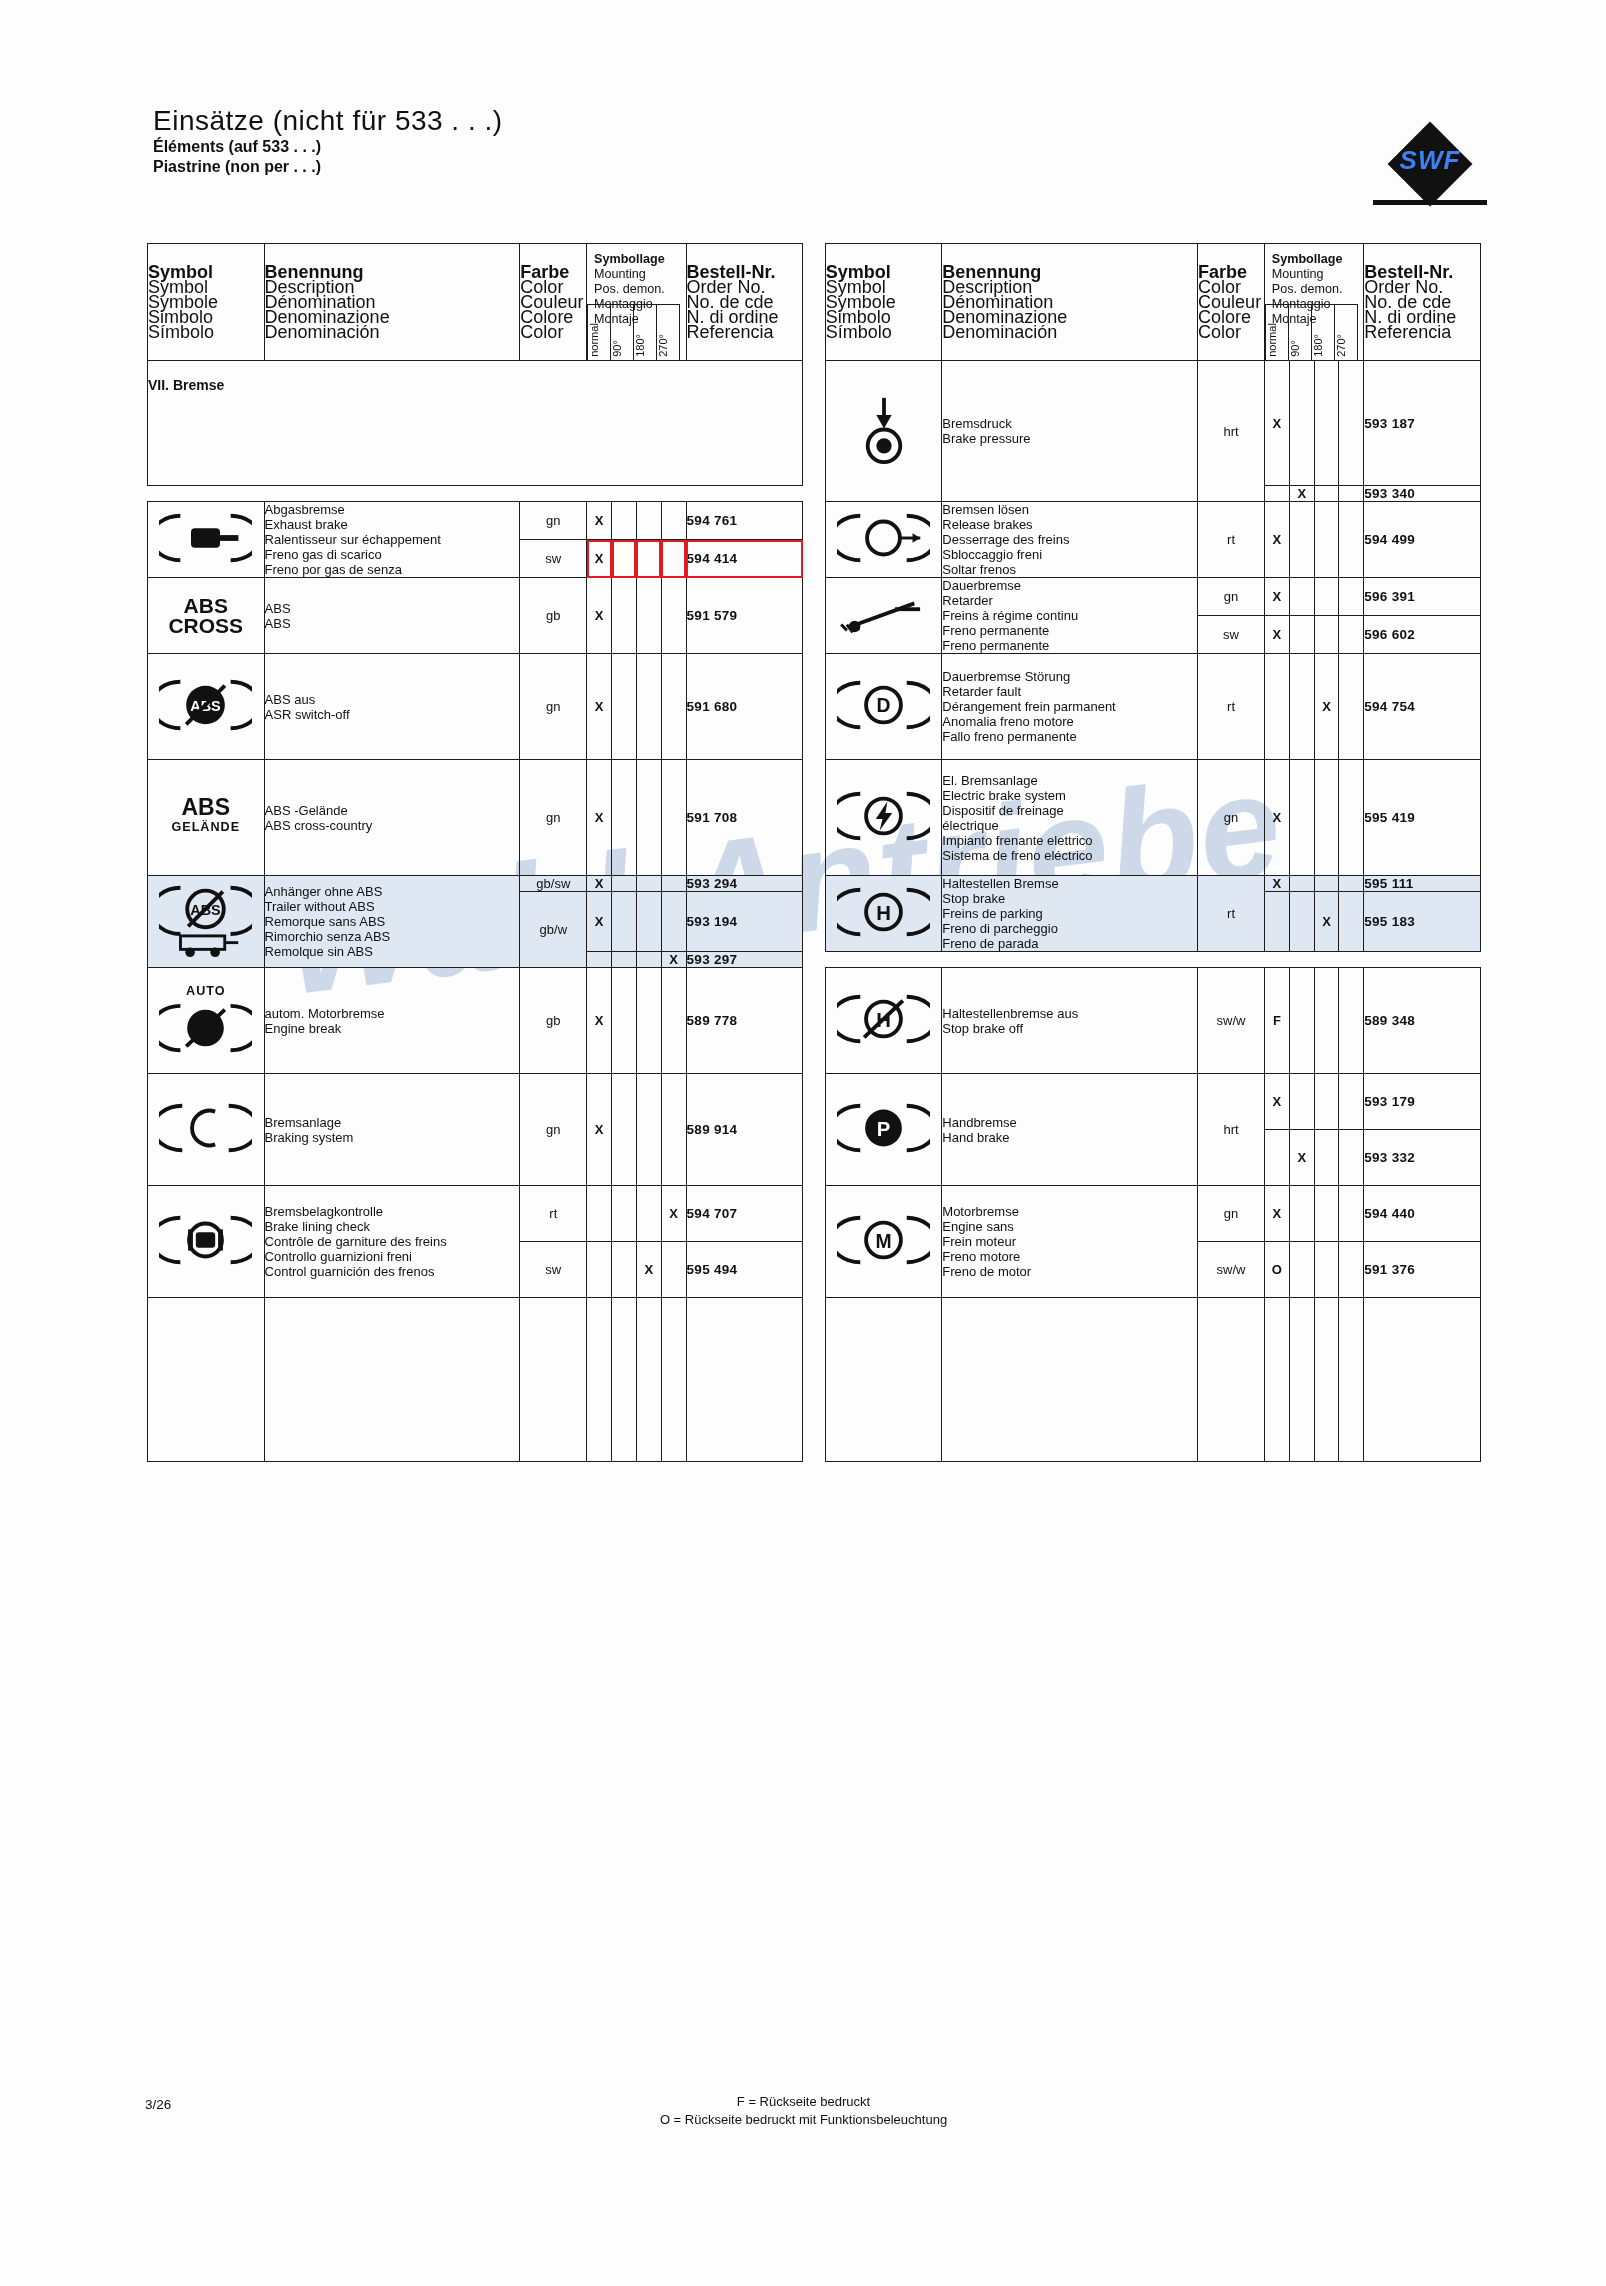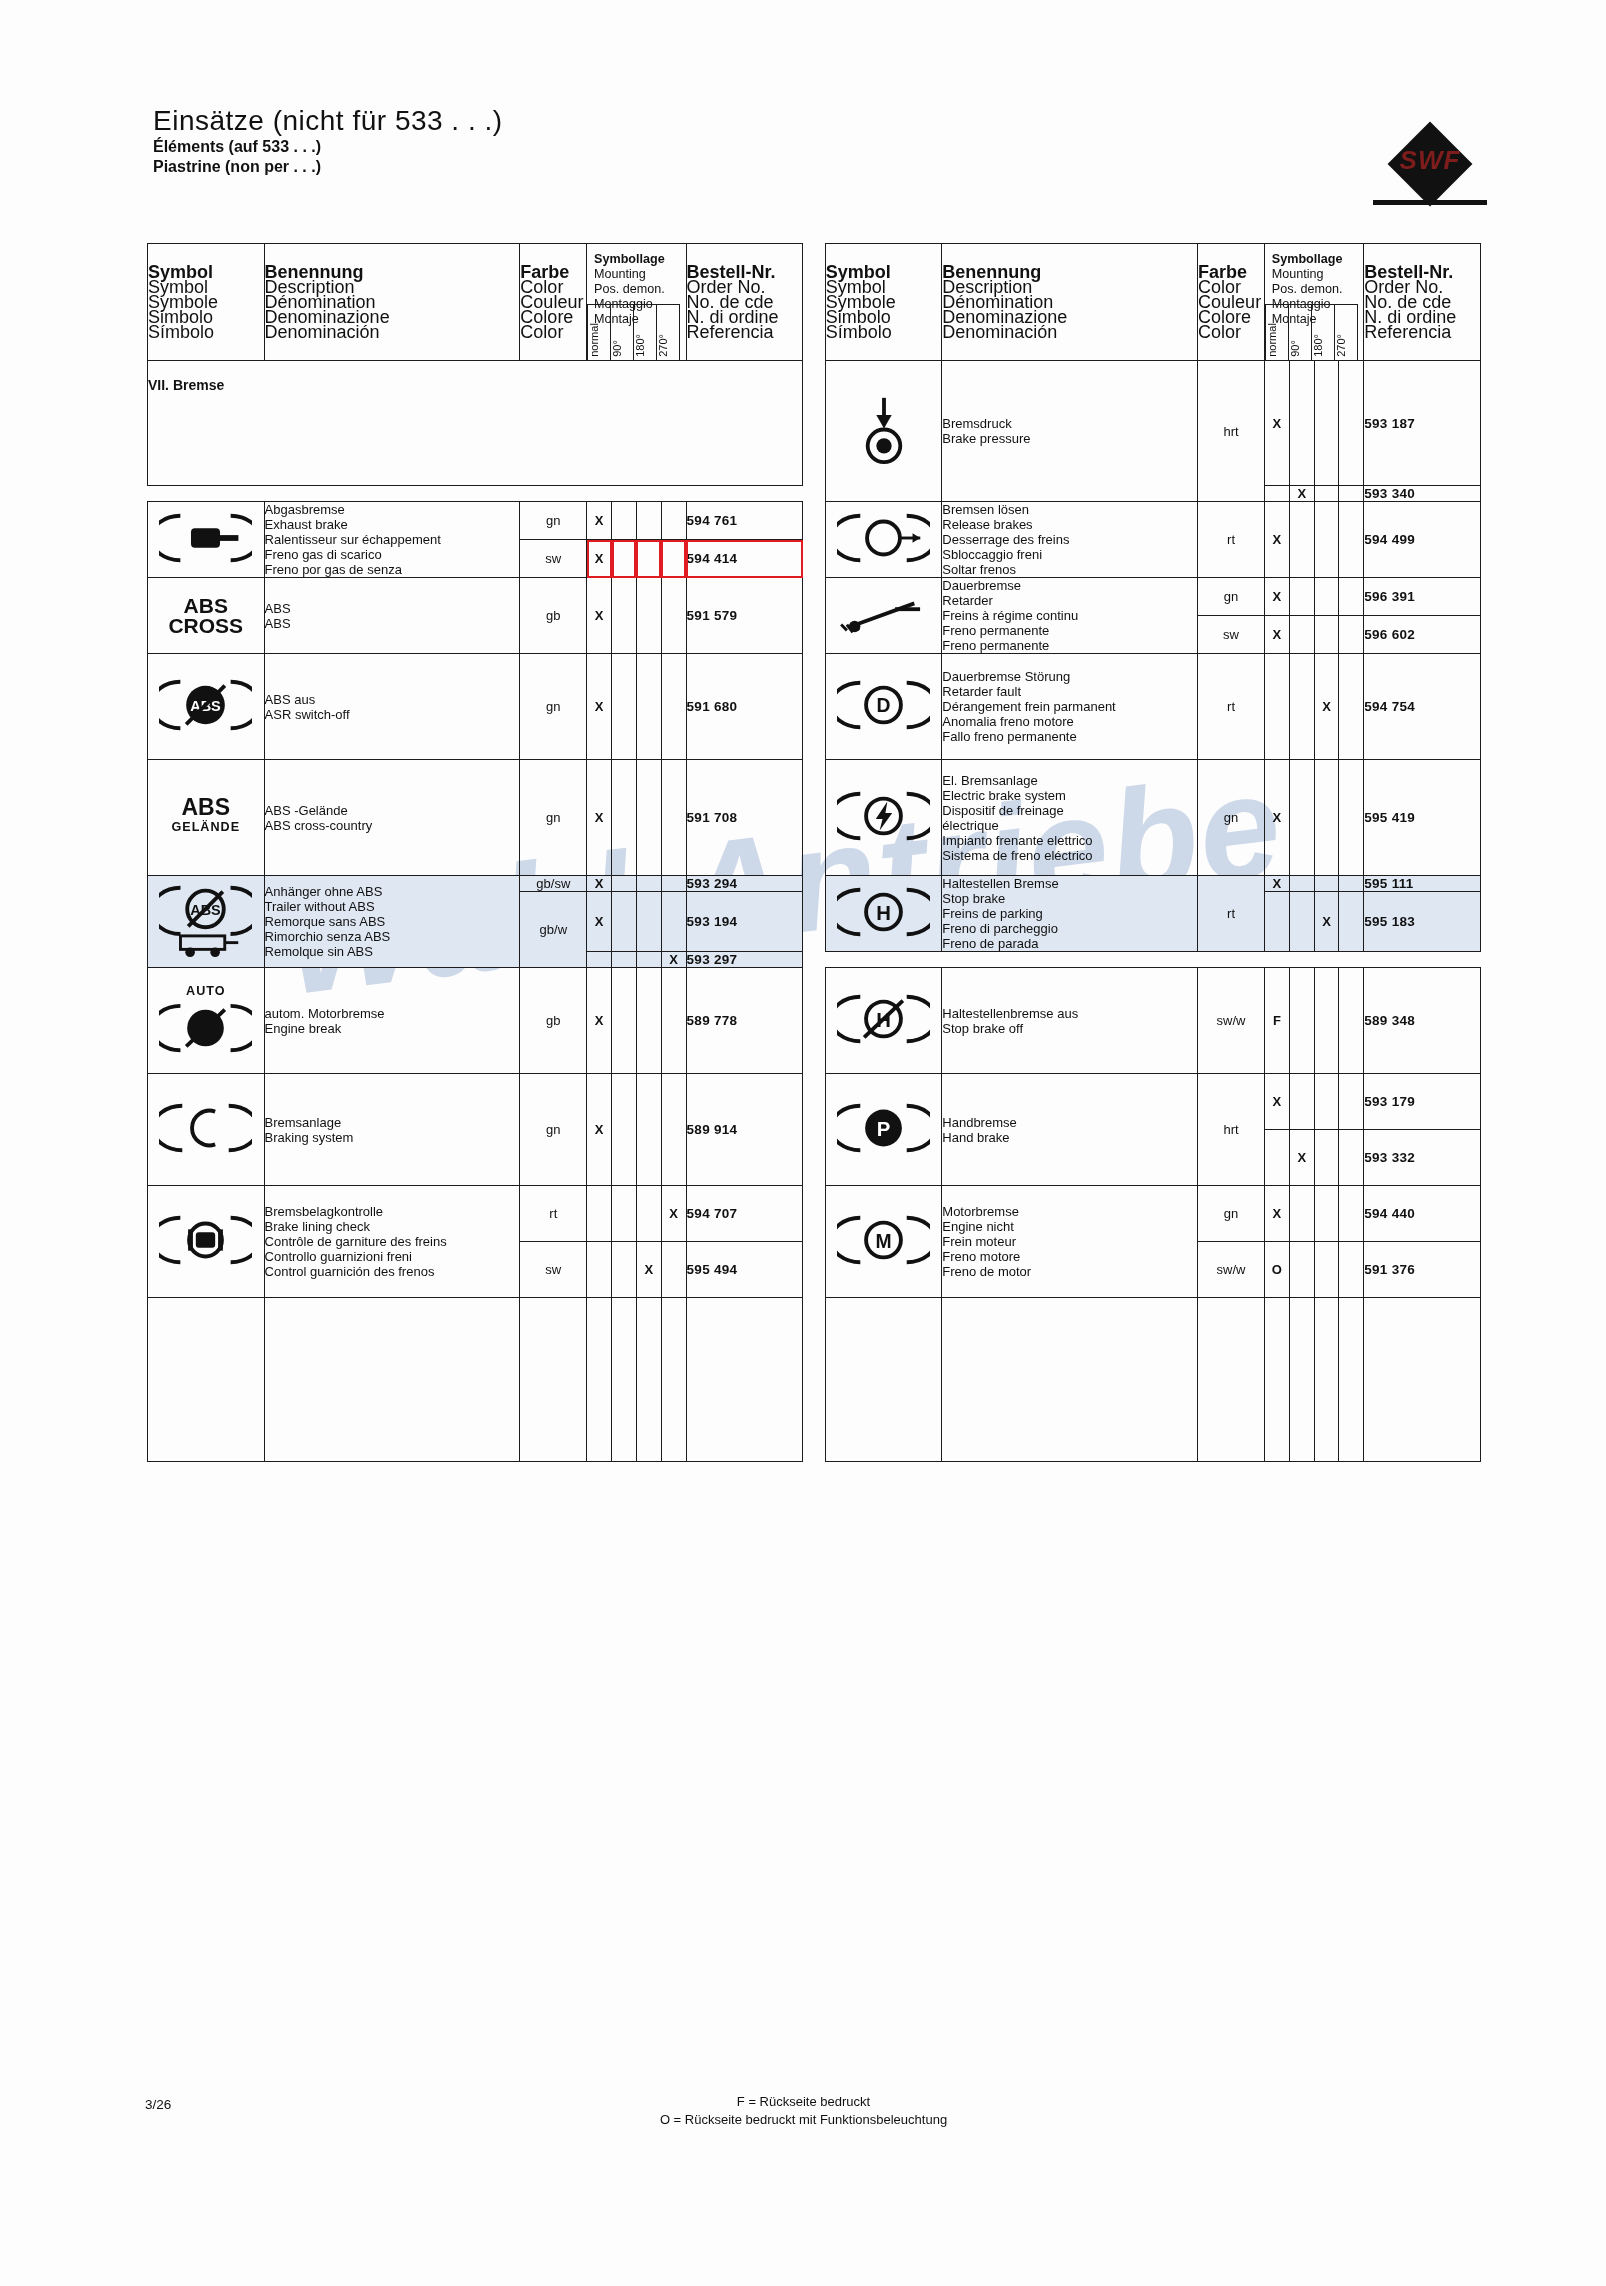--- a/index.html
+++ b/index.html
@@ -31,21 +31,21 @@
   .logo{
     position:absolute;left:1373px;top:124px;width:114px;height:83px;
   }
   .logo .diamond{
     position:absolute;left:12.6px;top:0px;width:60px;height:60px;
     background:#111;transform:rotate(45deg);
     left:27px;top:9.7px;
   }
   .logo .lbl{
     position:absolute;left:0;top:21px;width:114px;text-align:center;
-    color:#7f1d1d;font-size:26px;font-weight:bold;font-style:italic;letter-spacing:1px;
+    color:#3b82f6;font-size:26px;font-weight:bold;font-style:italic;letter-spacing:1px;
     z-index:3;
   }
   .logo .bar{
     position:absolute;left:0;top:76px;width:114px;height:4.8px;background:#111;
   }
   
   .watermark{
     position:absolute;left:280px;top:801px;
     font-size:145px;font-weight:bold;font-style:italic;
     color:rgba(96,132,190,0.30);
@@ -747,21 +747,21 @@
             <svg width="93" height="60" viewBox="0 0 96 62" style="font-size:13.5px">
               <path d="M24 8 A30 23 0 0 0 24 54" fill="none" stroke="#111" stroke-width="4"></path>
               <path d="M72 8 A30 23 0 0 1 72 54" fill="none" stroke="#111" stroke-width="4"></path>
               <circle cx="48" cy="31" r="18" fill="none" stroke="#111" stroke-width="4"></circle>
               <text x="48" y="39" font-size="20" text-anchor="middle" font-family="Liberation Sans, sans-serif" font-weight="bold" fill="#111">M</text>
             </svg>
           </span>
         </td>
         <td class="bencell" rowspan="2">
           <div>Motorbremse</div>
-          <div>Engine nicht</div>
+          <div>Engine sans</div>
           <div>Frein moteur</div>
           <div>Freno motore</div>
           <div>Freno de motor</div>
         </td>
         <td class="farcell">gn</td>
         <td class="mtcell">X</td>
         <td class="mtcell"></td>
         <td class="mtcell"></td>
         <td class="mtcell"></td>
         <td class="ordercell">594 440</td>

